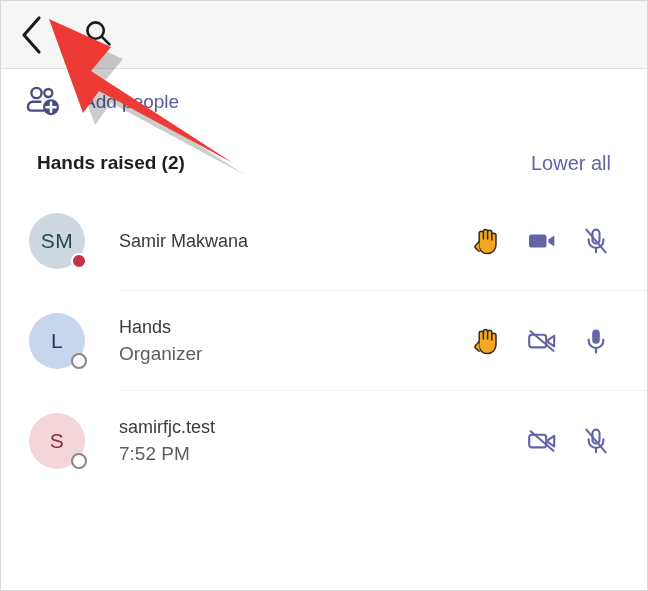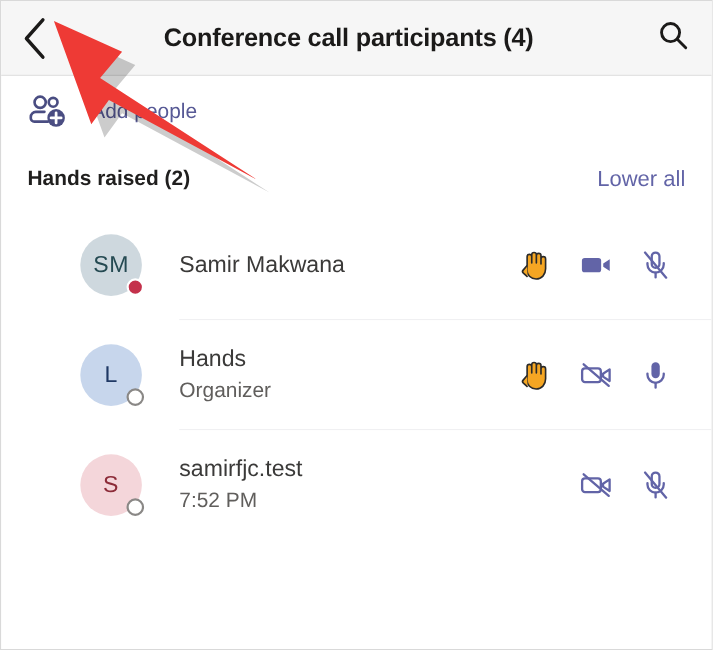--- a/index.html
+++ b/index.html
@@ -80,21 +80,21 @@
     color: #585a96;
     margin-left: 20px;
   }
 
   
   .section-head {
     display: flex;
     align-items: center;
     justify-content: space-between;
     height: 56px;
-    padding: 0 24px;
+    padding: 0 36px;
   }
   .section-title {
     font-size: 19px;
     font-weight: bold;
     color: #201f1e;
   }
   .section-action {
     font-size: 20px;
     color: #6264a7;
     cursor: pointer;
@@ -103,21 +103,20 @@
   
   .row {
     display: flex;
     align-items: center;
     height: 100px;
     padding-left: 28px;
     padding-right: 24px;
     box-sizing: border-box;
     position: relative;
     cursor: pointer;
-    margin-left: 44px;
   }
   .row.divider::after {
     content: "";
     position: absolute;
     left: 118px;
     right: 0;
     bottom: 0;
     height: 1px;
     background: #f0f0f2;
   }
@@ -156,21 +155,21 @@
   }
   .row-text {
     margin-left: 34px;
     flex: 1;
     min-width: 0;
     display: flex;
     flex-direction: column;
     justify-content: center;
   }
   .row-name {
-    font-size: 21px;
+    font-size: 18px;
     color: #3b3a39;
     line-height: 1.45;
     white-space: nowrap;
     overflow: hidden;
     text-overflow: ellipsis;
   }
   .row-sub {
     font-size: 19px;
     color: #605e5c;
     line-height: 1.45;
@@ -209,21 +208,20 @@
 <div id="app">
 
   <div class="header">
     <div class="back-btn">
       <span>
         <svg width="26" height="40" viewBox="0 0 26 40" fill="none">
           <path d="M20 3 L5 20 L20 37" stroke="#1b1a19" stroke-width="3.1" stroke-linecap="round" stroke-linejoin="round"></path>
         </svg>
       </span>
     </div>
-    <div class="header-title">Conference call participants (4)</div>
     <div class="search-btn">
       <span>
         <svg width="30" height="30" viewBox="0 0 30 30" fill="none">
           <circle cx="12.6" cy="12.6" r="8.2" stroke="#1b1a19" stroke-width="2.6"></circle>
           <path d="M18.7 18.7 L26.4 26.4" stroke="#1b1a19" stroke-width="2.6" stroke-linecap="round"></path>
         </svg>
       </span>
     </div>
   </div>
 

